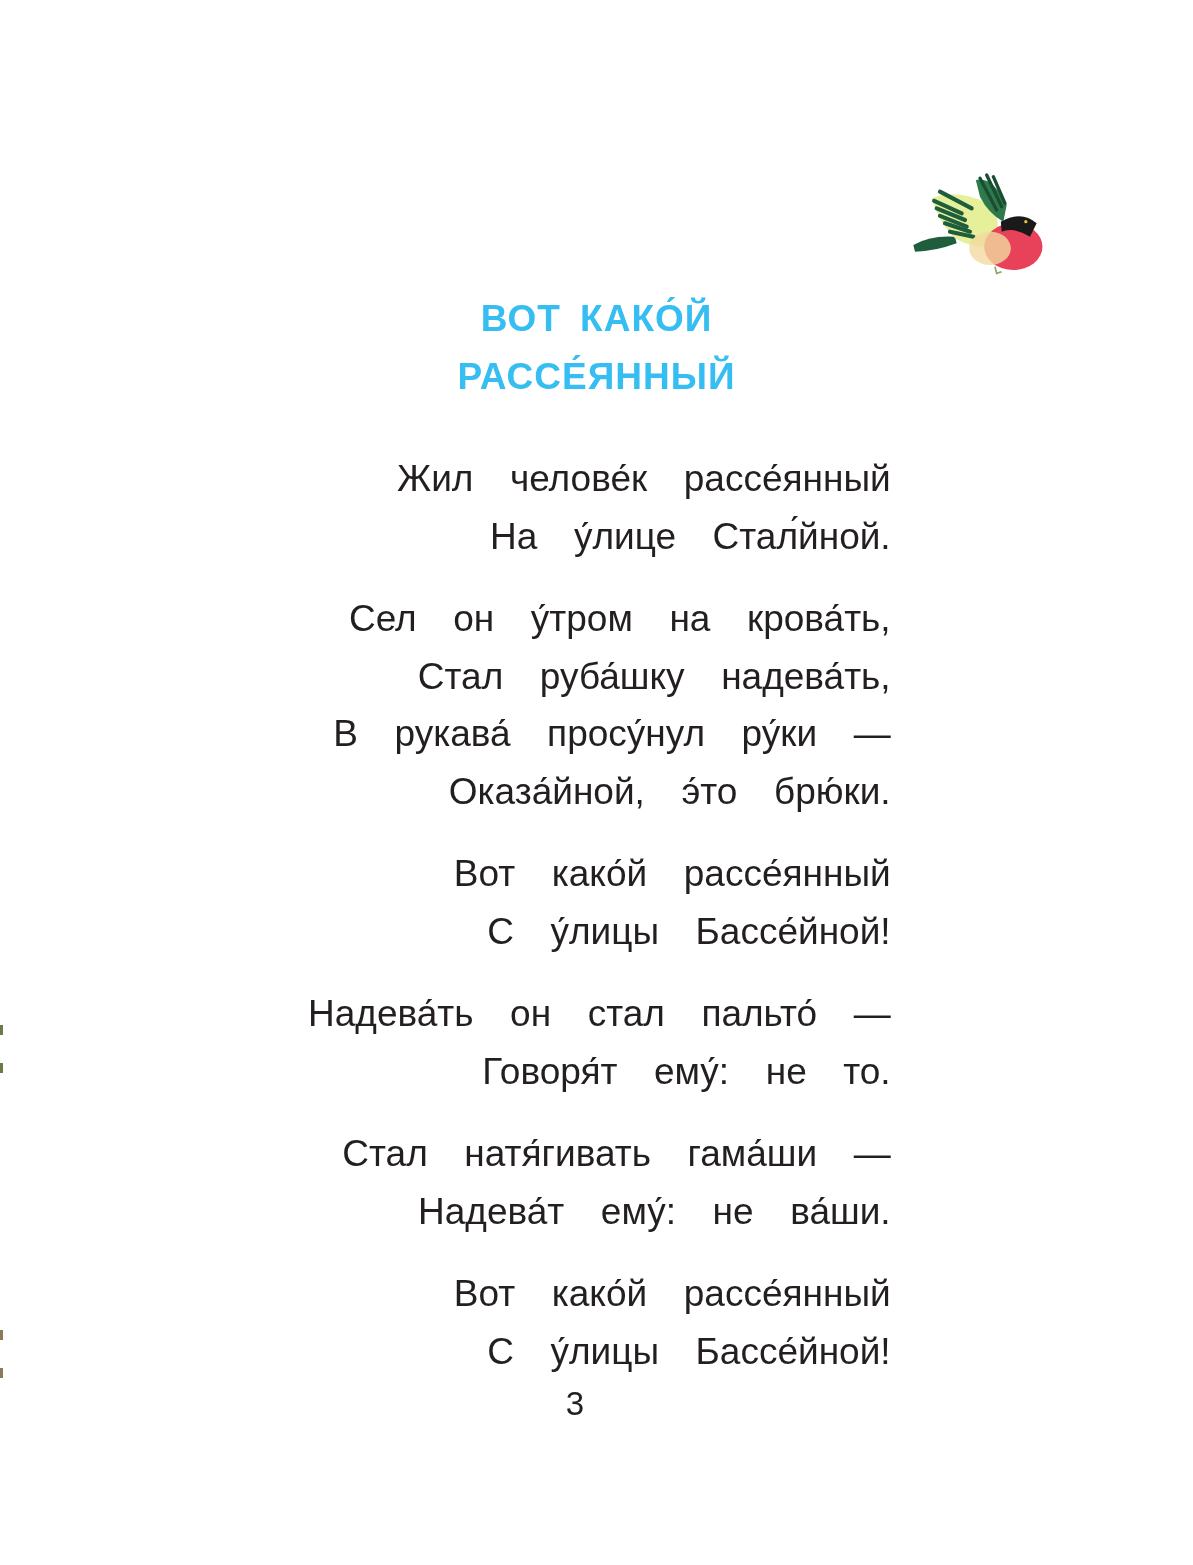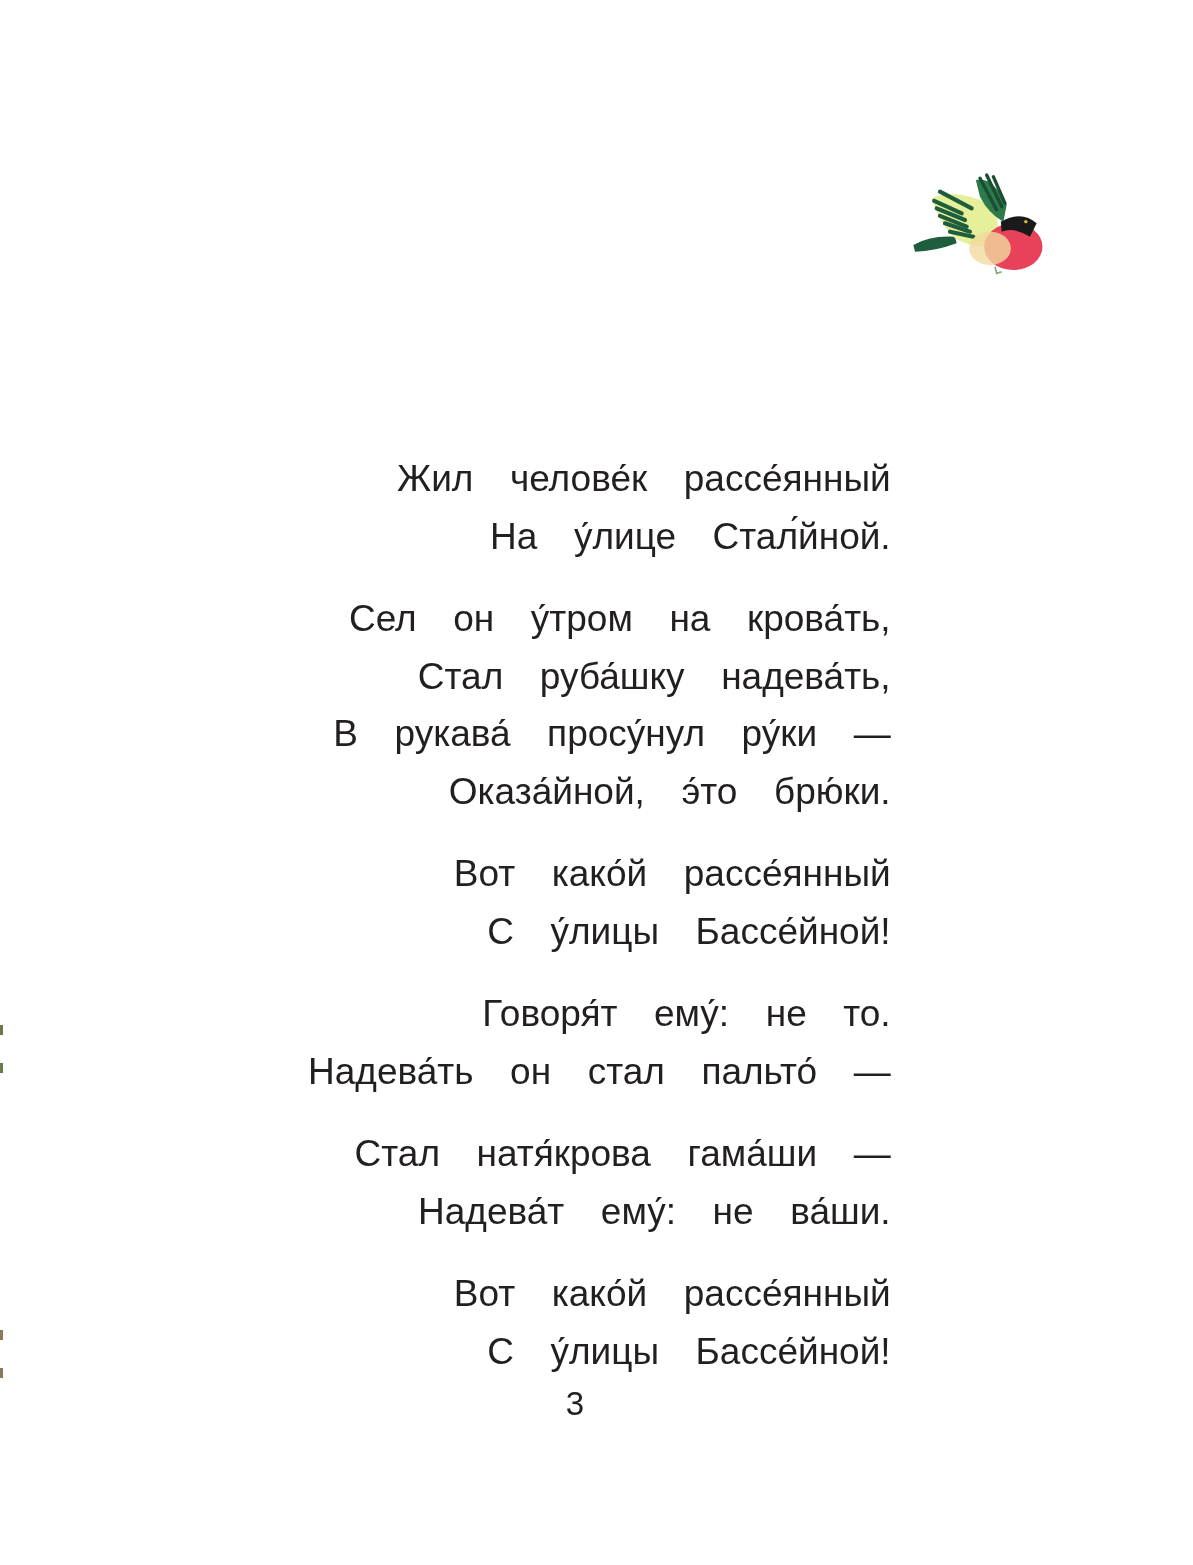--- a/index.html
+++ b/index.html
@@ -40,46 +40,50 @@
         <path d="M108 24 L126 62"></path>
         <path d="M116 26 L130 58"></path>
     </g>
     <ellipse cx="140" cy="110" rx="35" ry="28" fill="#e8425a"></ellipse>
     <ellipse cx="112" cy="112" rx="25" ry="20" fill="#f2d9a0" opacity="0.8"></ellipse>
     <path d="M125 80 Q150 66 168 82 L160 98 Q140 86 126 92 Z" fill="#1a1a1a"></path>
     <circle cx="155" cy="80" r="2" fill="#e6c030"></circle>
     <path d="M118 134 L120 142 L126 140" stroke="#8aa868" stroke-width="2" fill="none"></path>
   </svg>
 
+  <div class="title">
+    <span class="line l1">ВОТ КАКО́Й</span>
+    <span class="line">РАССЕ́ЯННЫЙ</span>
+  </div>
 
   <div class="poem">
     <div class="stanza">
       <span class="line">Жил  челове́к  рассе́янный</span>
       <span class="line">На  у́лице  Стал́йной.</span>
     </div>
     <div class="gap"></div>
     <div class="stanza">
       <span class="line">Сел  он  у́тром  на  крова́ть,</span>
       <span class="line">Стал  руба́шку  надева́ть,</span>
       <span class="line">В  рукава́  просу́нул  ру́ки  —</span>
       <span class="line">Оказа́йной,  э́то  брю́ки.</span>
     </div>
     <div class="gap"></div>
     <div class="stanza">
       <span class="line">Вот  како́й  рассе́янный</span>
       <span class="line">С  у́лицы  Бассе́йной!</span>
     </div>
     <div class="gap"></div>
     <div class="stanza">
+      <span class="line">Надева́ть  он  стал  пальто́  —</span>
       <span class="line">Говоря́т  ему́:  не  то.</span>
-      <span class="line">Надева́ть  он  стал  пальто́  —</span>
     </div>
     <div class="gap"></div>
     <div class="stanza">
-      <span class="line">Стал  натя́крова  гама́ши  —</span>
+      <span class="line">Стал  натя́гивать  гама́ши  —</span>
       <span class="line">Надева́т  ему́:  не  ва́ши.</span>
     </div>
     <div class="gap"></div>
     <div class="stanza">
       <span class="line">Вот  како́й  рассе́янный</span>
       <span class="line">С  у́лицы  Бассе́йной!</span>
     </div>
   </div>
 
   <div class="page-num">3</div>

